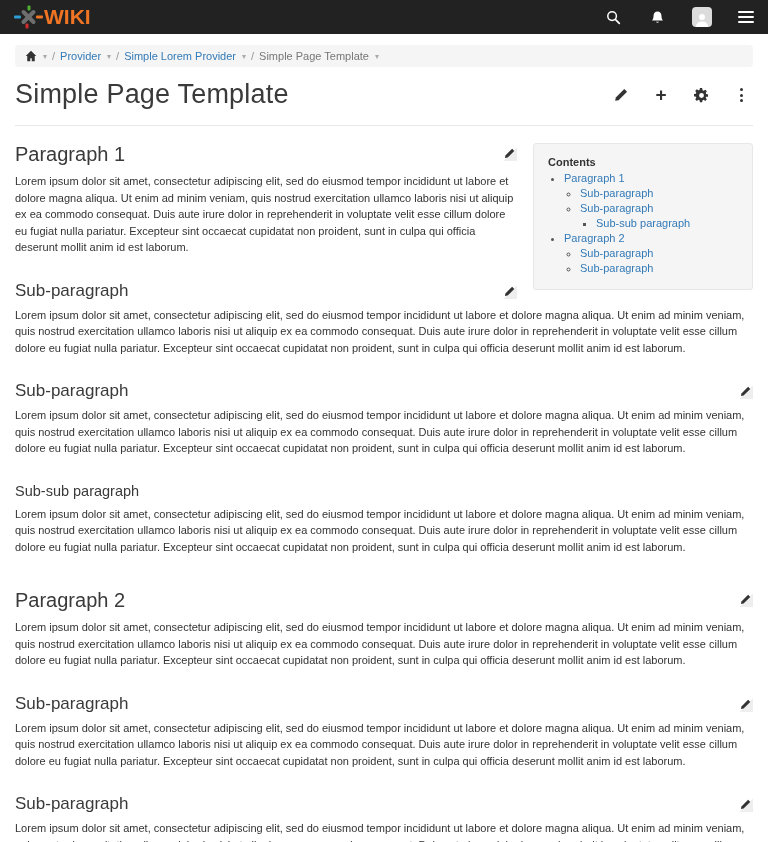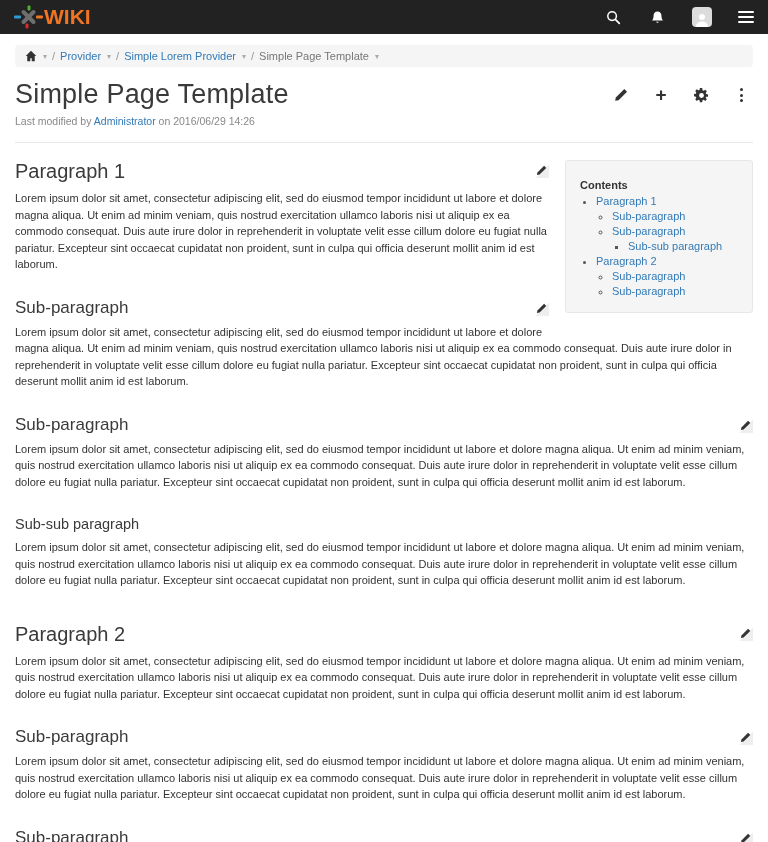--- a/index.html
+++ b/index.html
@@ -32,21 +32,21 @@
   .action-btn { color:#333; cursor:pointer; display:flex; align-items:center; justify-content:center; width:16px; height:16px; }
   .action-btn svg { display:block; }
   .plus-glyph { font-size:19px; font-weight:700; line-height:14px; color:#333; }
   .vdots { display:flex; flex-direction:column; gap:2.5px; }
   .vdots i { width:3px; height:3px; background:#333; border-radius:50%; }
   .doc-meta { margin-top:5px; font-size:10.5px; color:#888; }
   .doc-meta a { color:#337ab7; text-decoration:none; }
   hr.head-sep { border:none; border-top:1px solid #e8e8e8; margin:15px 0 17px; }
   
   .xcontent { position:relative; }
-  .toc-box { float:right; width:188px; background:#f5f5f5; border:1px solid #e7e7e7; border-radius:3px; padding:18px 10px 12px 14px; margin:0 0 12px 16px; font-size:11px; }
+  .toc-box { float:right; width:220px; background:#f5f5f5; border:1px solid #e7e7e7; border-radius:3px; padding:12px 10px 12px 14px; margin:0 0 12px 16px; font-size:11px; }
   .toc-title { font-weight:700; color:#333; margin-bottom:4px; }
   .toc-box ul { margin-left:16px; }
   .toc-box ul.lvl1 { list-style-type:disc; }
   .toc-box ul.lvl2 { list-style-type:circle; }
   .toc-box ul.lvl3 { list-style-type:square; }
   .toc-box li { margin:3px 0; color:#555; }
   .toc-box a { color:#337ab7; text-decoration:none; cursor:pointer; }
   .section-h { font-weight:400; color:#3a3a3a; }
   .section-h.lv1 { font-size:20px; margin:2px 0 7px; }
   .section-h.lv1.later { margin-top:34px; }
@@ -137,25 +137,20 @@
       </span>
       <span class="action-btn">
         <span class="vdots">
             <i></i>
             <i></i>
             <i></i>
           </span>
       </span>
     </div>
   </div>
-  <div class="doc-meta">
-    <span>Last modified by</span>
-    <a>Administrator</a>
-    <span>on 2016/06/29 14:26</span>
-  </div>
   <hr class="head-sep">
 
   <div class="xcontent">
     <aside class="toc-box">
       <div class="toc-title">Contents</div>
       <div id="toc-root">
           <ul class="lvl1">
             <li><a>Paragraph 1</a><ul class="lvl2">
                 <li><a>Sub-paragraph</a></li>
                 <li><a>Sub-paragraph</a><ul class="lvl3">

